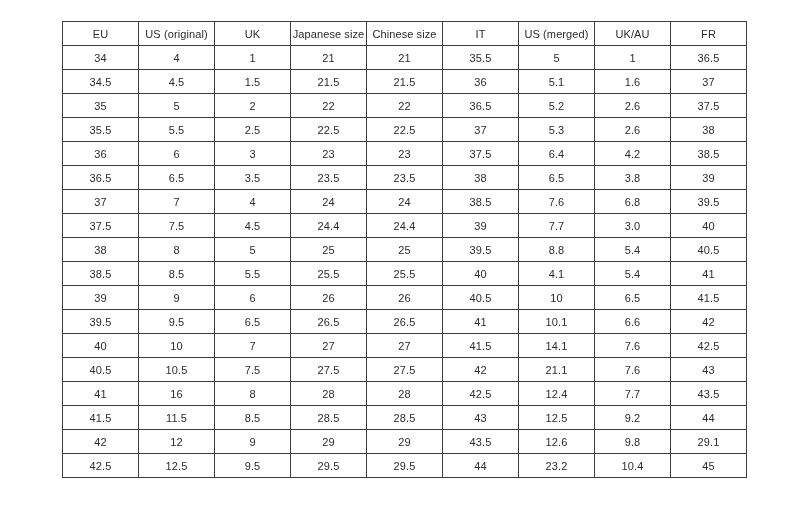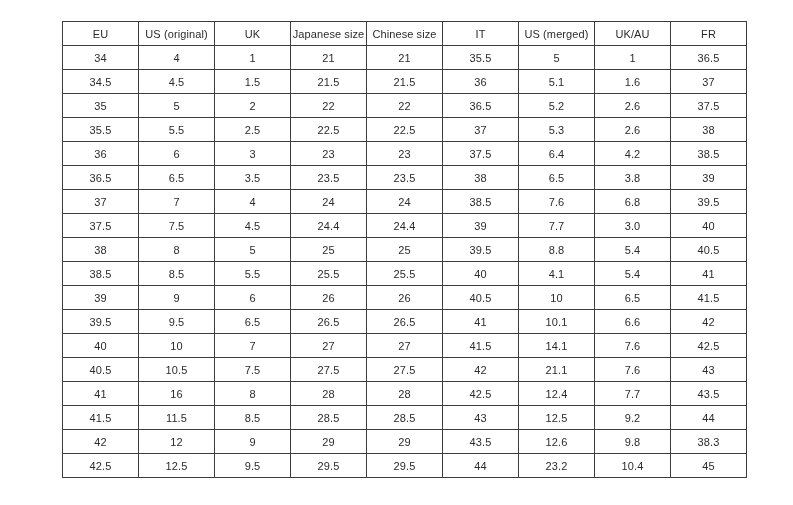--- a/index.html
+++ b/index.html
@@ -242,21 +242,21 @@
           </tr>
           <tr>
             <td>42</td>
             <td>12</td>
             <td>9</td>
             <td>29</td>
             <td>29</td>
             <td>43.5</td>
             <td>12.6</td>
             <td>9.8</td>
-            <td>38.3</td>
+            <td>29.1</td>
           </tr>
           <tr>
             <td>42.5</td>
             <td>12.5</td>
             <td>9.5</td>
             <td>29.5</td>
             <td>29.5</td>
             <td>44</td>
             <td>23.2</td>
             <td>10.4</td>

